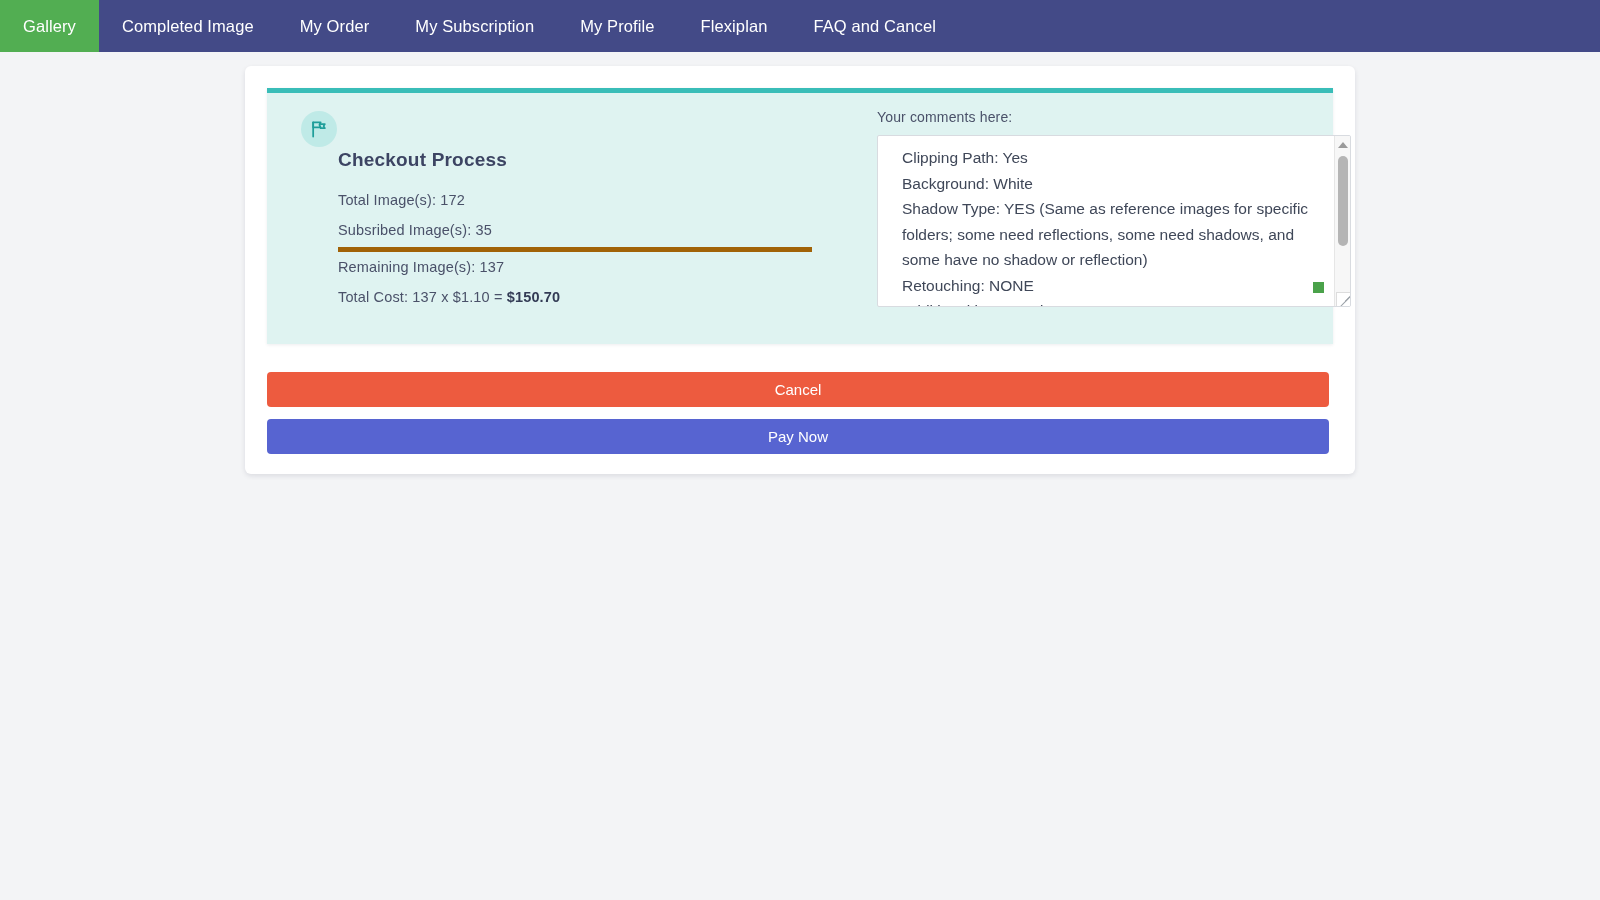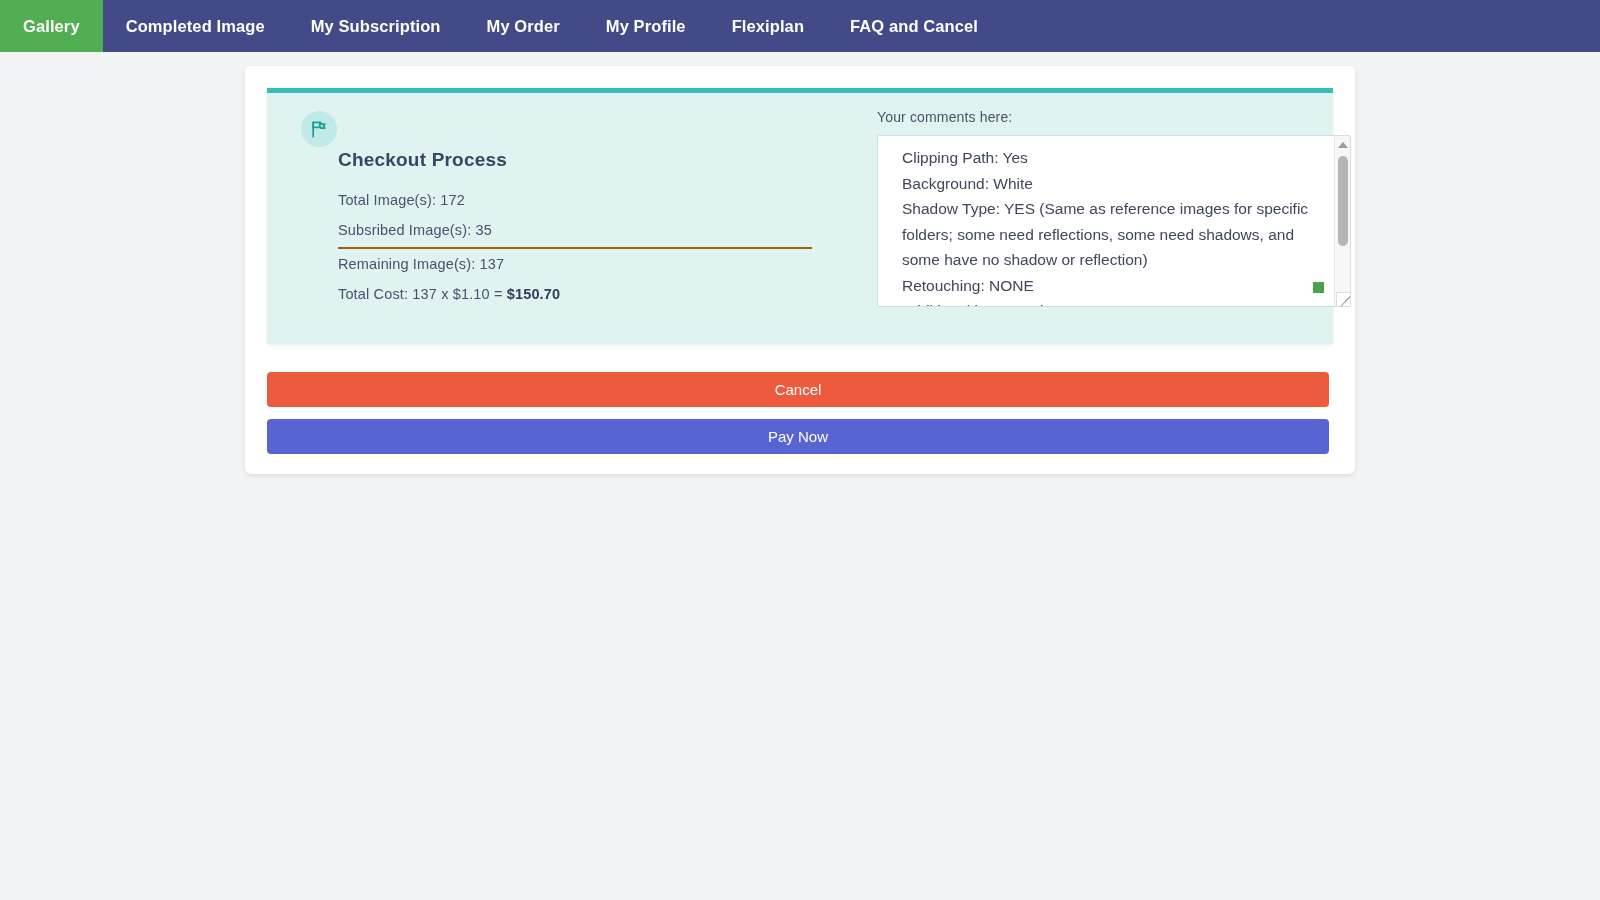--- a/index.html
+++ b/index.html
@@ -22,21 +22,20 @@
   .nav-item {
     display: flex;
     align-items: center;
     padding: 0 23px;
     color: #ffffff;
     font-size: 16.5px;
     line-height: 1;
     white-space: nowrap;
     cursor: pointer;
     letter-spacing: .1px;
-    font-weight: bold;
   }
   .nav-item.active {
     background: #52ae52;
   }
 
   
   .page {
     width: 100%;
     height: calc(900px - 52px);
     background: #f3f4f6;
@@ -95,21 +94,21 @@
     margin: 14px 0 0 33px;
     width: 474px;
   }
   .meta-row {
     font-size: 14.5px;
     color: #4a5169;
     padding: 7px 0 7px 0;
     letter-spacing: .15px;
   }
   .meta-row.divided {
-    border-bottom: 2px solid #a16207;
+    border-bottom: 5px solid #a16207;
     padding-bottom: 9px;
   }
   .meta-row b { font-weight: bold; color: #333b55; }
 
   
   .panel-right {
     flex: 1;
     padding-left: 16px;
     padding-top: 2px;
   }
@@ -225,24 +224,24 @@
 <body>
 
 <div class="navbar">
   <div class="nav-item active">
     <span>Gallery</span>
   </div>
   <div class="nav-item">
     <span>Completed Image</span>
   </div>
   <div class="nav-item">
+    <span>My Order</span>
+  </div>
+  <div class="nav-item">
     <span>My Subscription</span>
-  </div>
-  <div class="nav-item">
-    <span>My Order</span>
   </div>
   <div class="nav-item">
     <span>My Profile</span>
   </div>
   <div class="nav-item">
     <span>Flexiplan</span>
   </div>
   <div class="nav-item">
     <span>FAQ and Cancel</span>
   </div>

